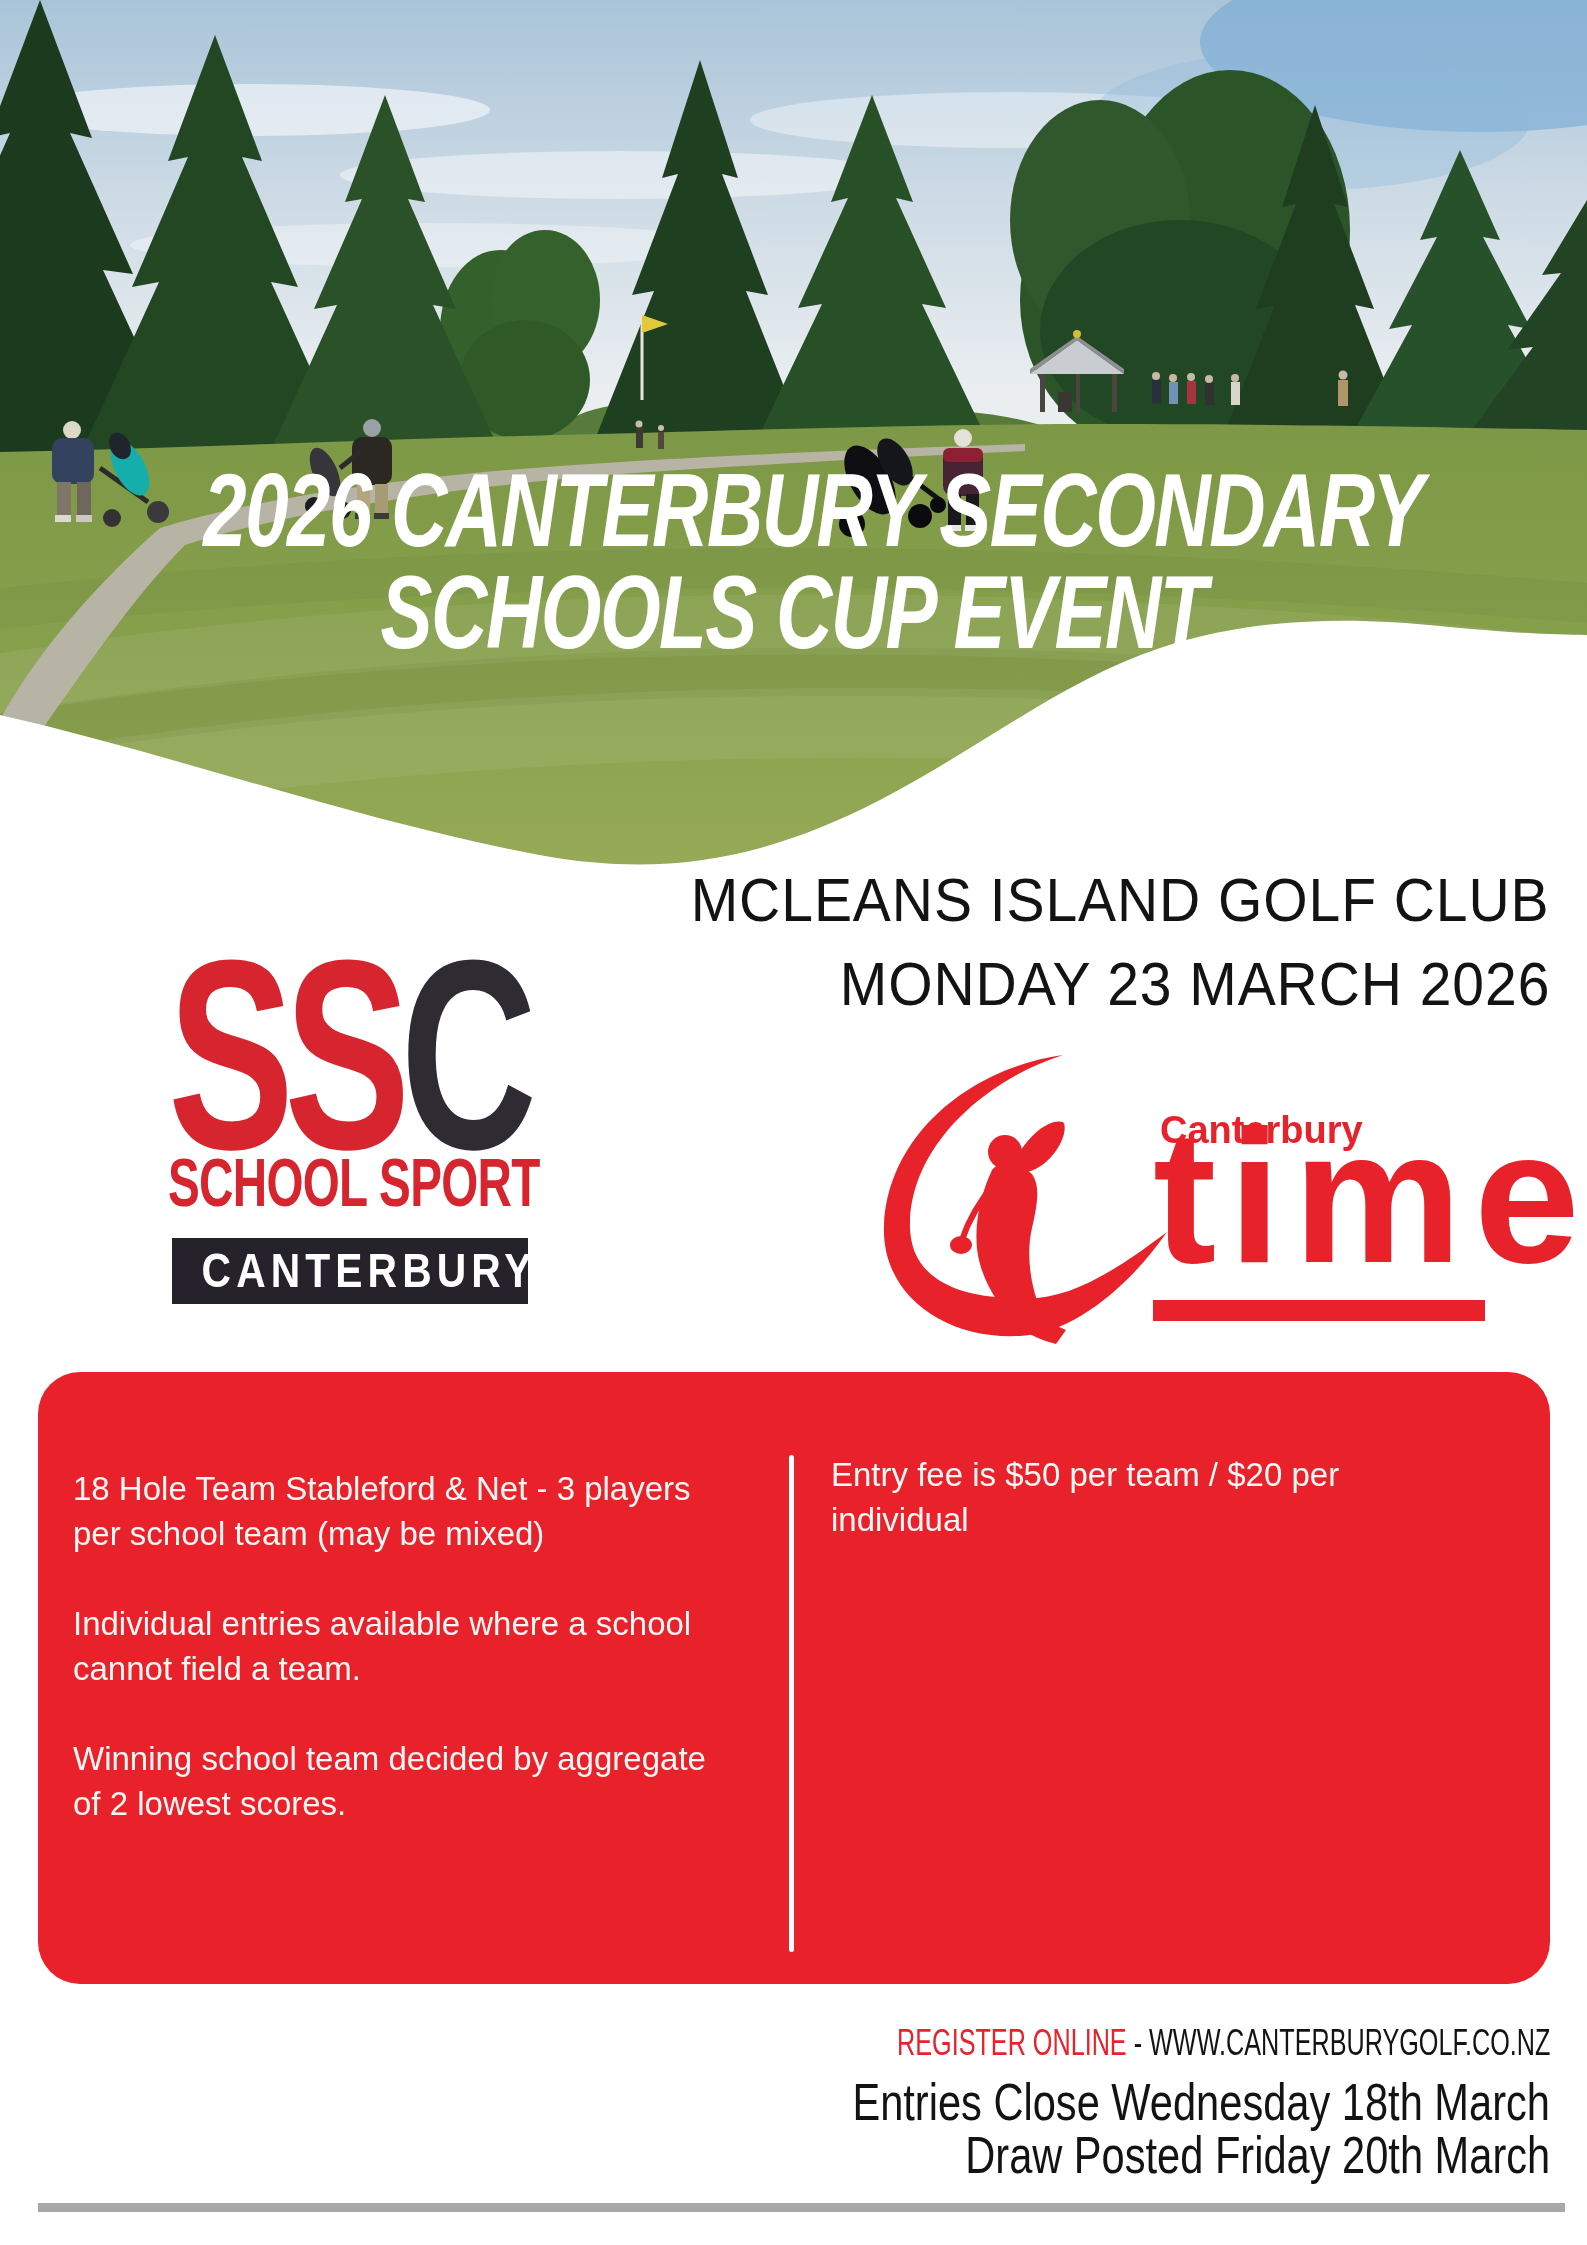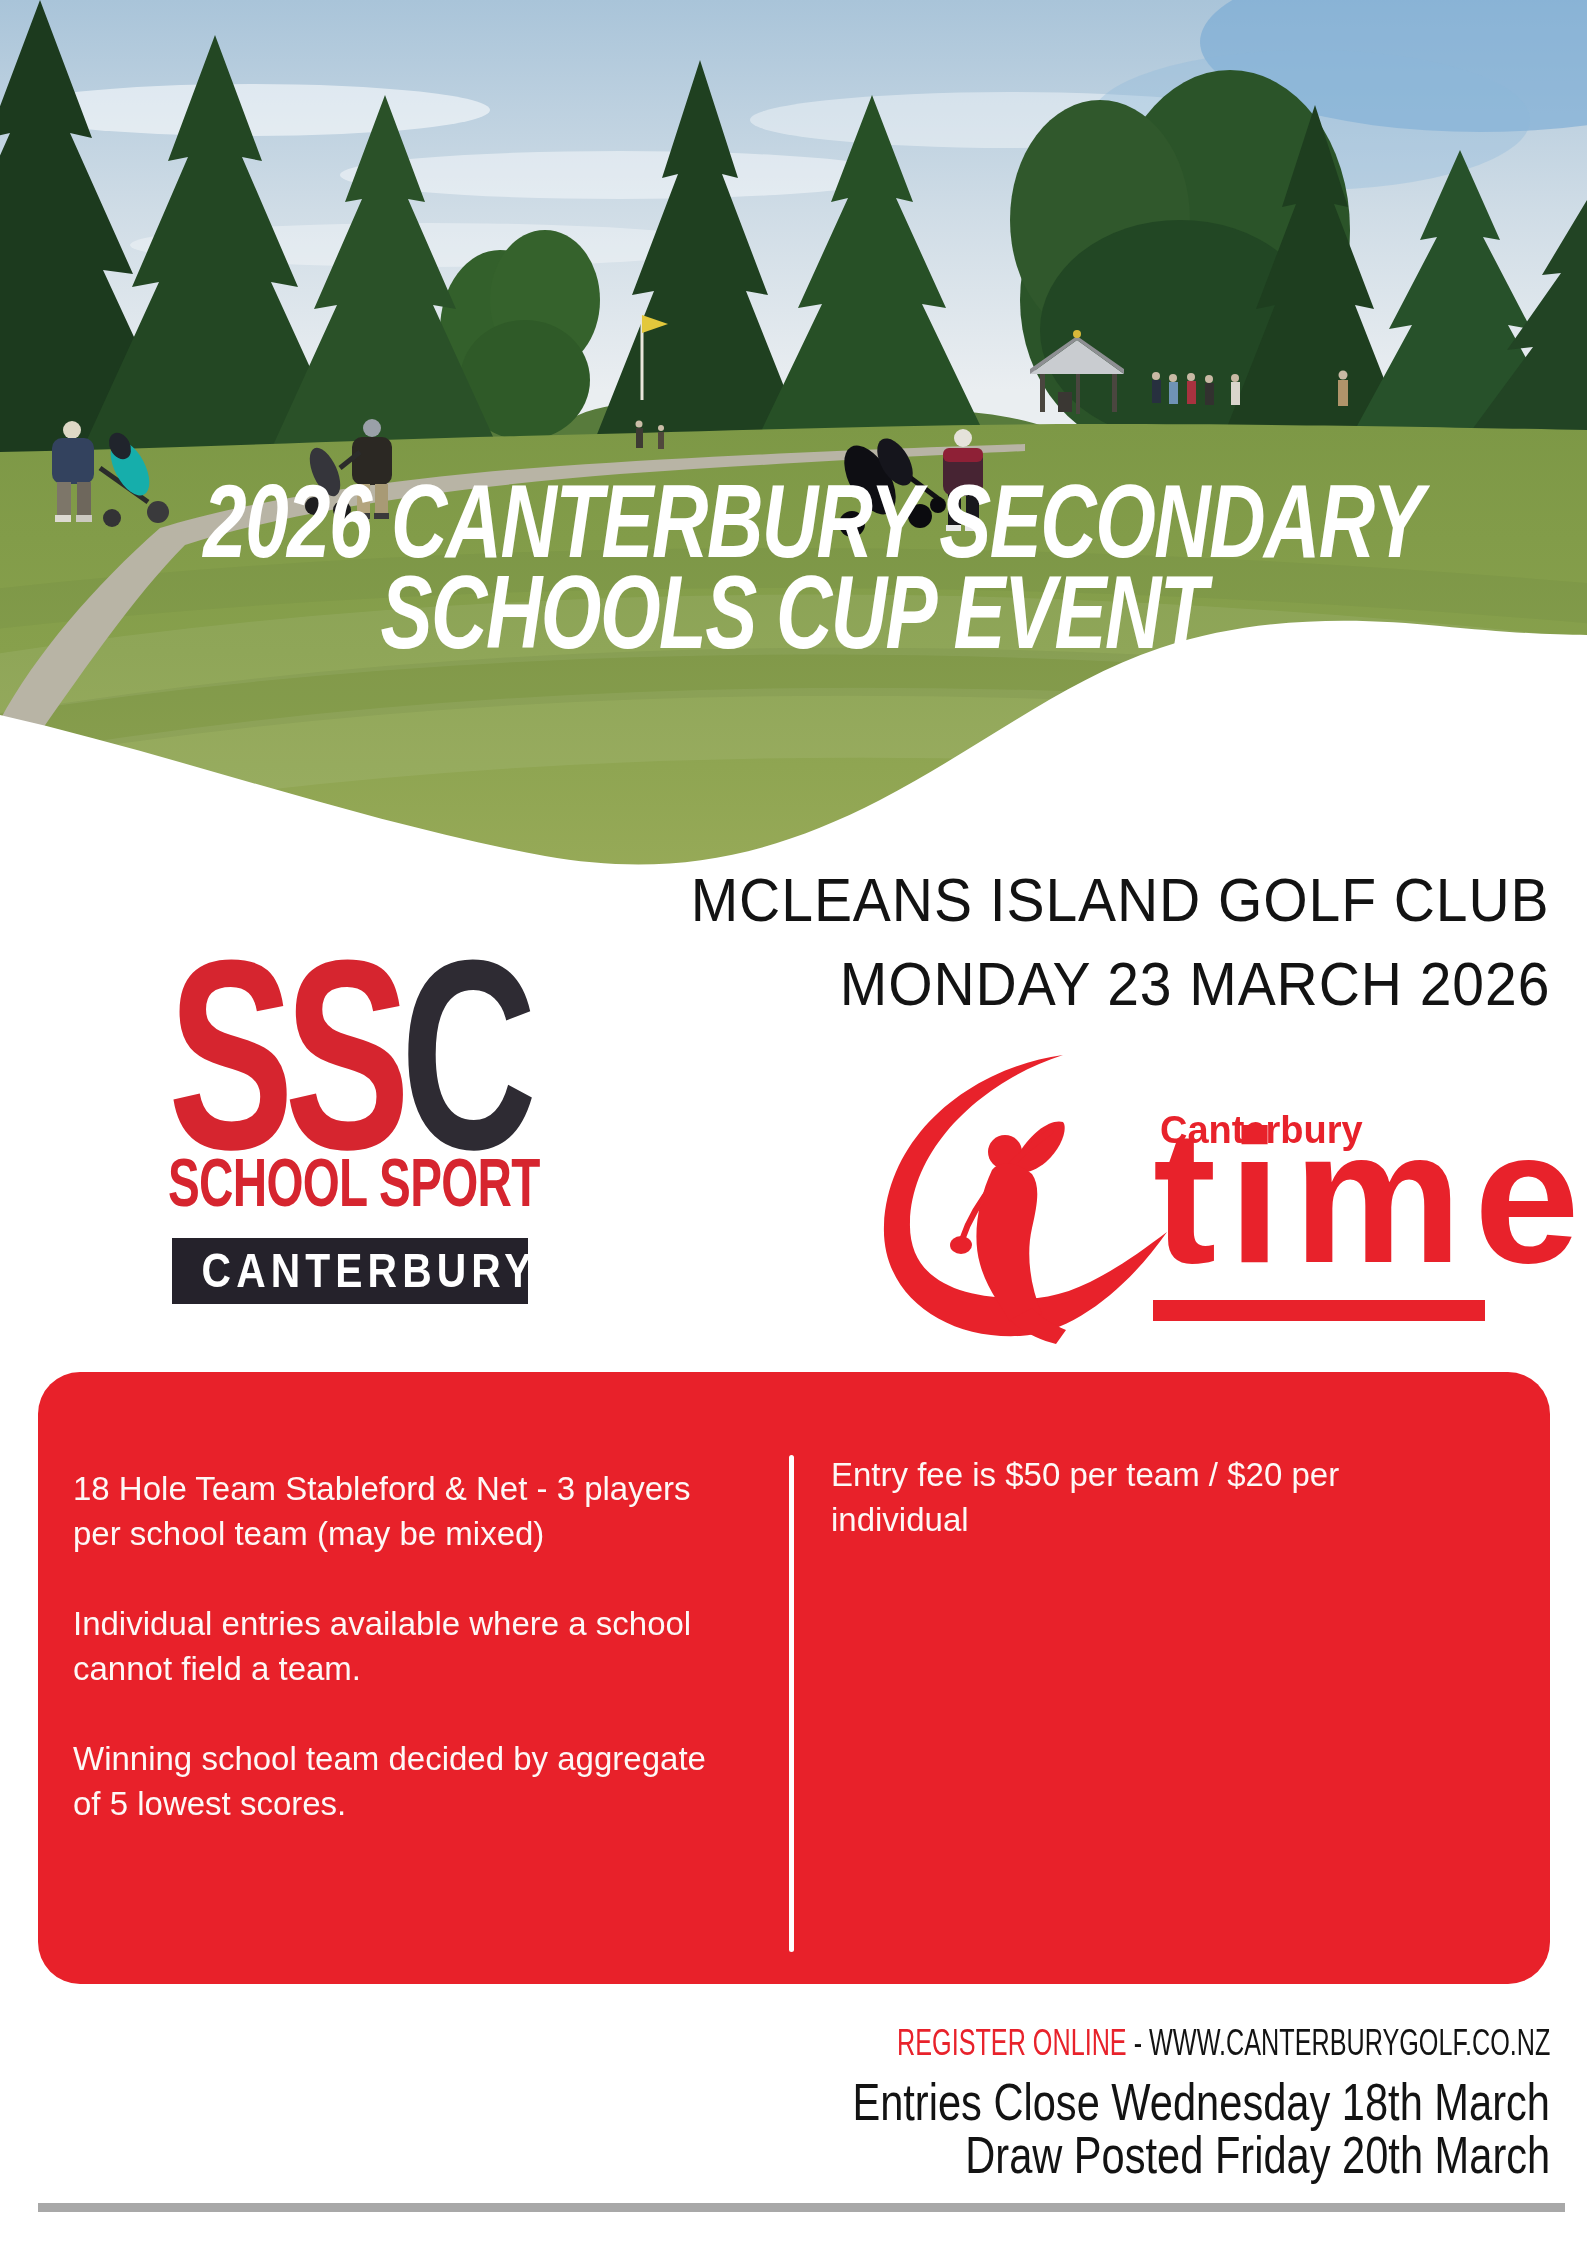--- a/index.html
+++ b/index.html
@@ -21,21 +21,21 @@
   
   #hero{left:0;top:0;width:1587px;height:880px;}
 
   
   .title-line{
     left:0;width:1587px;text-align:center;
     color:#ffffff;
     font-weight:800;font-style:italic;
     font-size:104px;line-height:110px;letter-spacing:-2px;
   }
-  #title1{top:466px;}
+  #title1{top:455px;}
   #title2{top:557px;}
 
   
   .venue-line{
     right:37px;text-align:left;color:#131313;
     font-size:62px;line-height:84px;letter-spacing:1px;
   }
   #venue{top:858px;}
   #edate{top:942px;}
 
@@ -266,21 +266,21 @@
   </div>
 
   <div id="info-box" class="abs"></div>
   <div id="info-divider" class="abs"></div>
   <div id="info-left" class="abs info-col">
     <p>18 Hole Team Stableford &amp; Net - 3 players
 per school team (may be mixed)</p>
     <p>Individual entries available where a school
 cannot field a team.</p>
     <p>Winning school team decided by aggregate
-of 5 lowest scores.</p>
+of 2 lowest scores.</p>
   </div>
   <div id="info-right" class="abs info-col">
     <p>Entry fee is $50 per team / $20 per
 individual</p>
   </div>
 
   <div id="register-line" class="abs footer-line">
     <span class="cond sx70 or"><span class="red">REGISTER ONLINE</span><span> - </span><span>WWW.CANTERBURYGOLF.CO.NZ</span></span>
   </div>
   <div id="entries-line" class="abs footer-line"><span class="cond sx80 or">Entries Close Wednesday 18th March</span></div>

